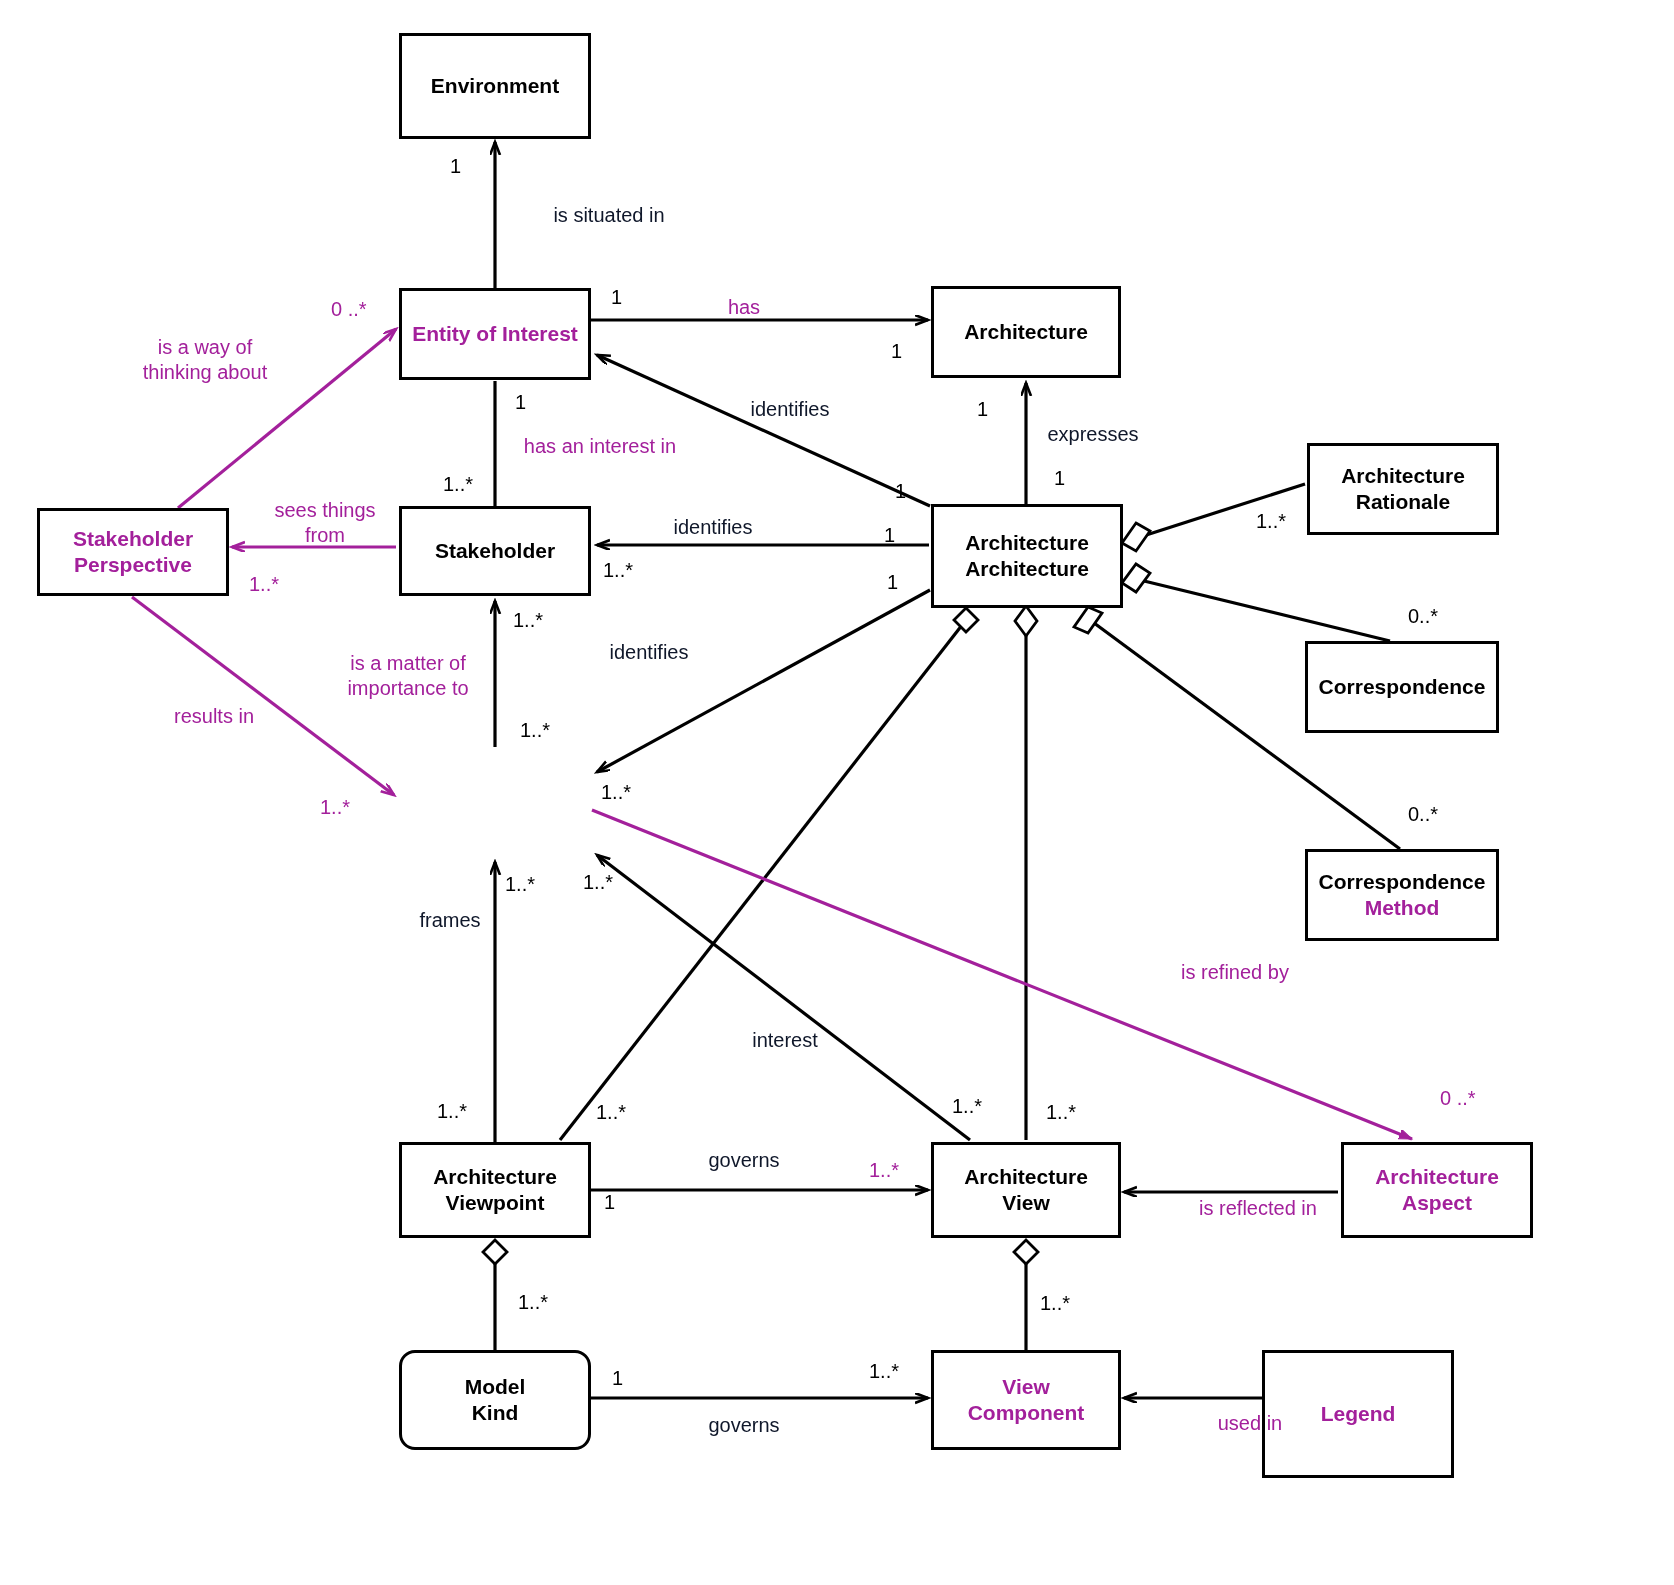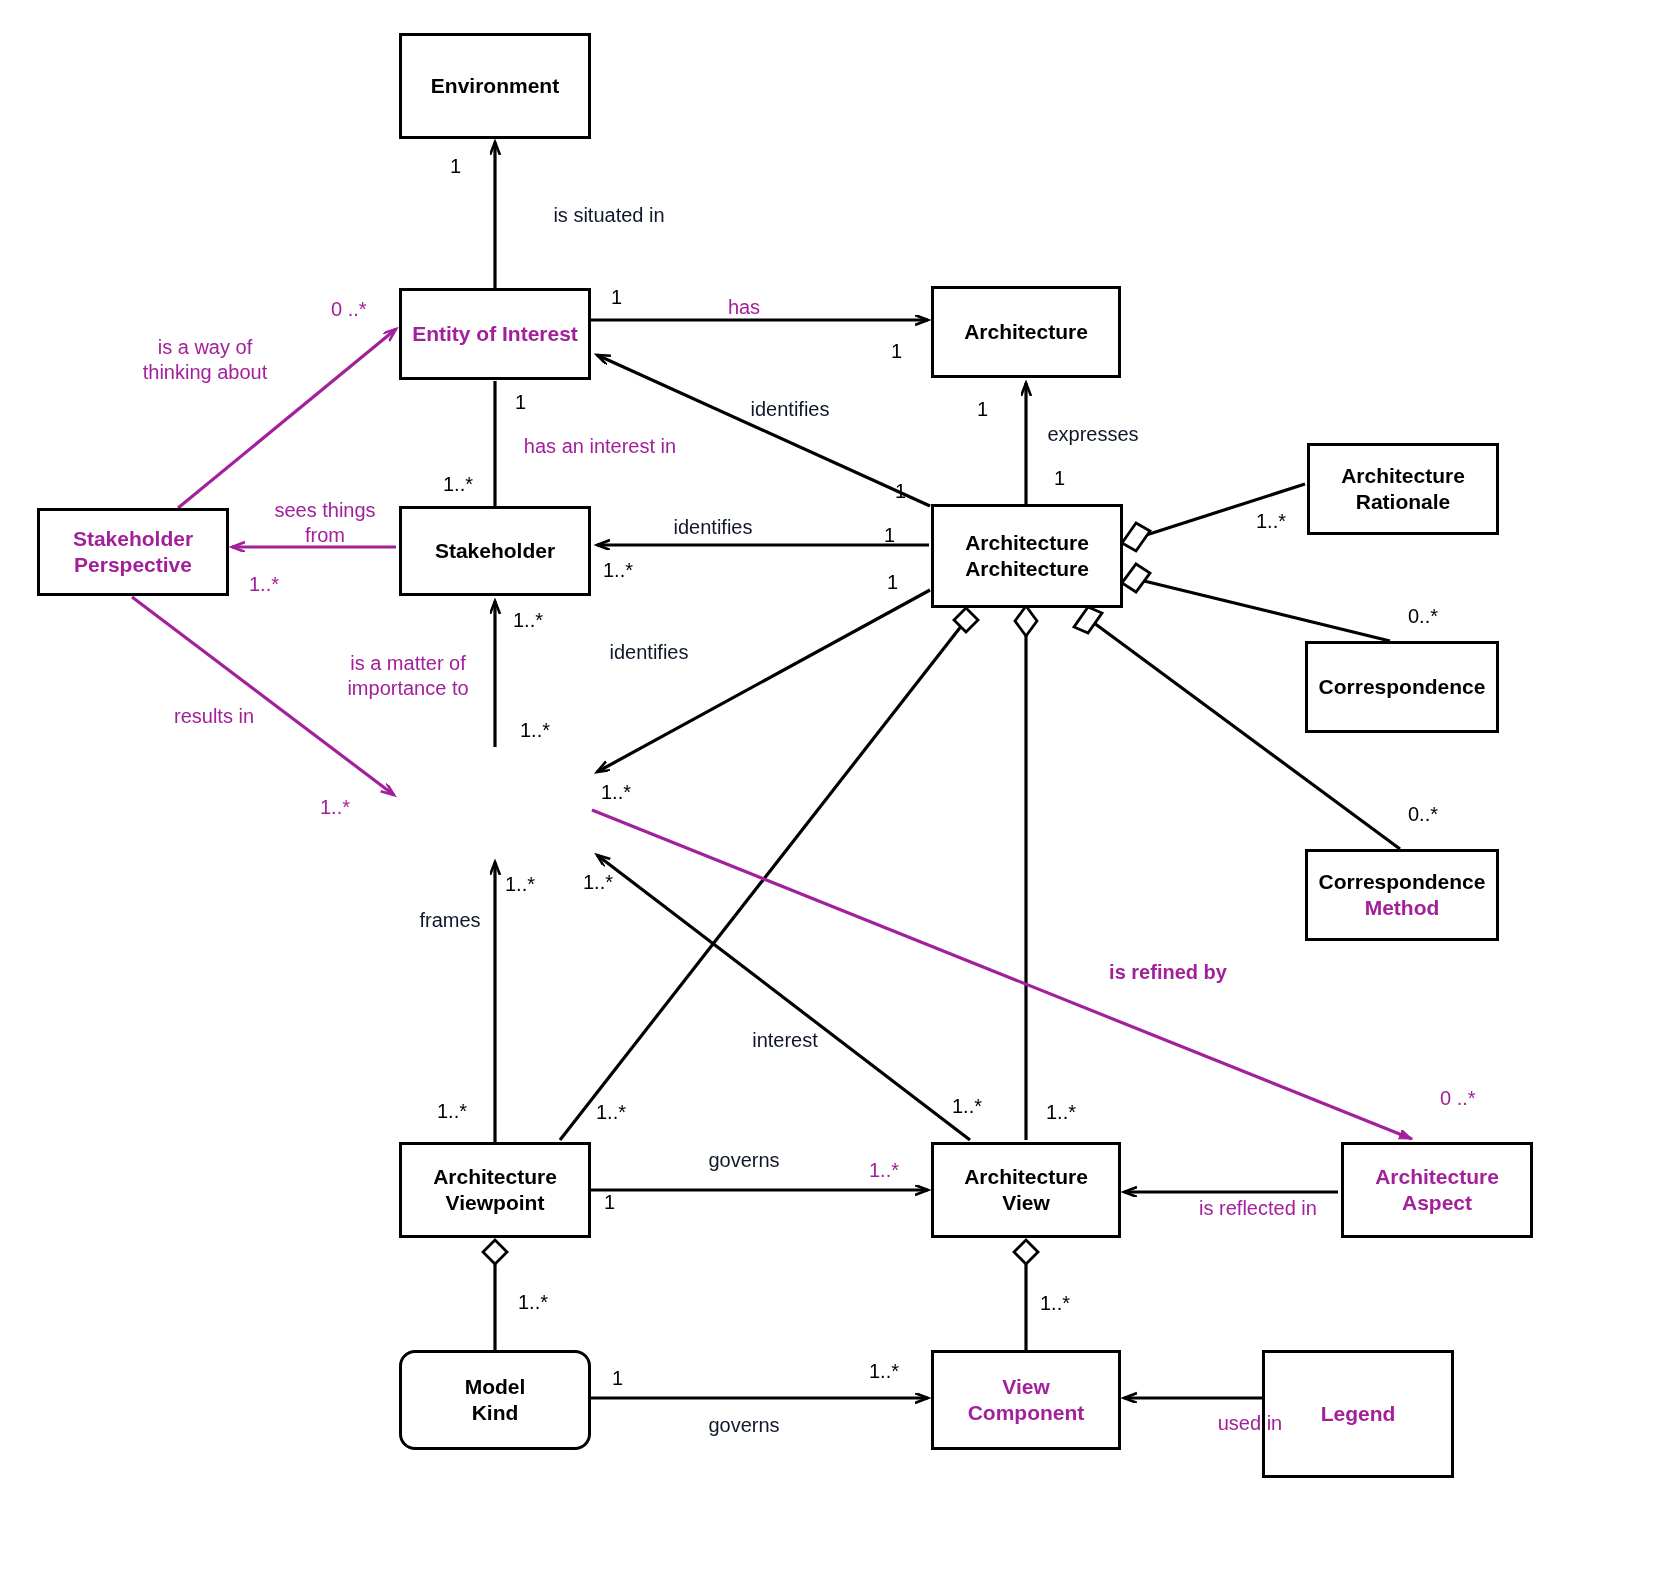--- a/index.html
+++ b/index.html
@@ -232,21 +232,21 @@
   <div class="edgelabel p" style="left:490px;top:434px;width:220px;">has an interest in</div>
   <div class="edgelabel" style="left:715px;top:397px;width:150px;">identifies</div>
   <div class="edgelabel" style="left:1003px;top:422px;width:180px;">expresses</div>
   <div class="edgelabel p" style="left:250px;top:498px;width:150px;">sees things
 from</div>
   <div class="edgelabel" style="left:638px;top:515px;width:150px;">identifies</div>
   <div class="edgelabel p" style="left:313px;top:651px;width:190px;">is a matter of
 importance to</div>
   <div class="edgelabel" style="left:574px;top:640px;width:150px;">identifies</div>
   <div class="edgelabel p" style="left:144px;top:704px;width:140px;text-align:center;">results in</div>
-  <div class="edgelabel p" style="left:1073px;top:960px;width:190px;font-weight:bold;">is refined by</div>
+  <div class="edgelabel p" style="left:1140px;top:960px;width:190px;">is refined by</div>
   <div class="edgelabel" style="left:390px;top:908px;width:120px;">frames</div>
   <div class="edgelabel" style="left:700px;top:1028px;width:170px;">interest</div>
   <div class="edgelabel" style="left:664px;top:1148px;width:160px;">governs</div>
   <div class="edgelabel p" style="left:1163px;top:1196px;width:190px;">is reflected in</div>
   <div class="edgelabel" style="left:664px;top:1413px;width:160px;">governs</div>
   <div class="edgelabel p" style="left:1180px;top:1411px;width:140px;">used in</div>
 
   <div class="mult" style="left:450px;top:154px;">1</div>
   <div class="mult p" style="left:331px;top:297px;">0 ..*</div>
   <div class="mult" style="left:611px;top:285px;">1</div>

